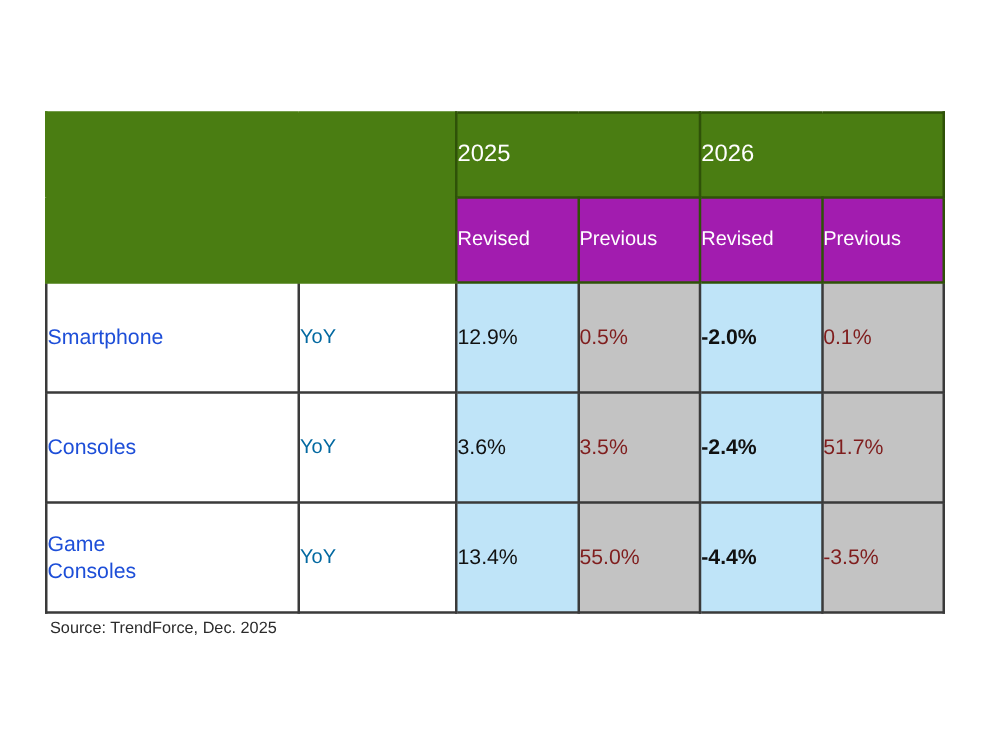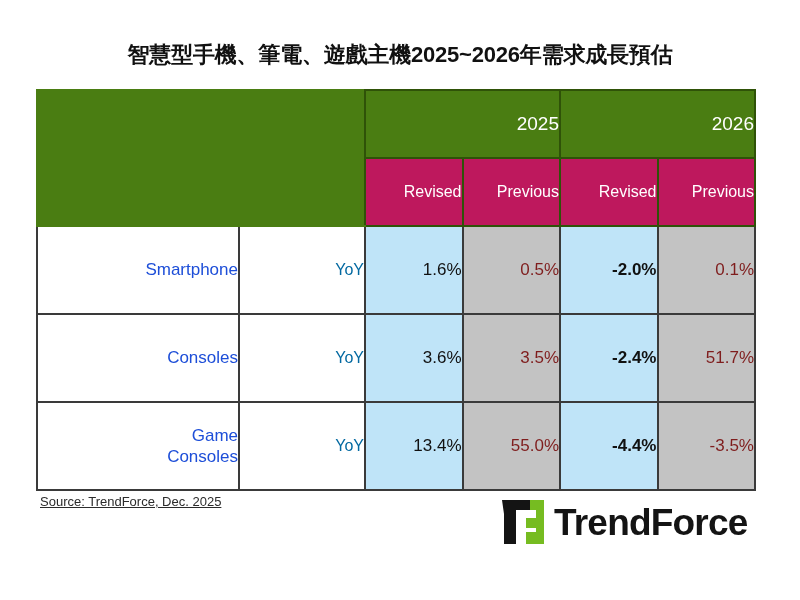--- a/index.html
+++ b/index.html
@@ -45,21 +45,21 @@
     width: 718px;
   }
   table.data {
     border-collapse: collapse;
     table-layout: fixed;
     width: 718px;
   }
   table.data td, table.data th {
     border: 2px solid #3a3a3a;
     padding: 0;
-    text-align: right;
+    text-align: left;
     vertical-align: middle;
     font-weight: normal;
   }
 
   
   col.c-name    { width: 202px; }
   col.c-metric  { width: 126px; }
   col.c-val     { width: 97.5px; }
 
   
@@ -70,21 +70,21 @@
   }
   .hd-year {
     background: #4a7d12;
     color: #ffffff;
     font-size: 19px;
     font-weight: bold;
     height: 66px;
     border-color: #2f5208 !important;
   }
   .hd-sub {
-    background: #be185d;
+    background: #a21caf;
     color: #ffffff;
     font-size: 16px;
     font-weight: bold;
     height: 66px;
     border-color: #2f5208 !important;
   }
 
   
   .cell-name {
     background: #ffffff;
@@ -114,21 +114,20 @@
   }
 
   
   .source {
     position: absolute;
     left: 40px;
     top: 494px;
     font-size: 13px;
     color: #2b2b2b;
     font-family: "Liberation Sans", sans-serif;
-    text-decoration: underline;
   }
 
   .logo {
     position: absolute;
     left: 500px;
     top: 498px;
     display: flex;
     align-items: center;
     gap: 8px;
   }
@@ -144,21 +143,20 @@
     letter-spacing: -0.8px;
     font-family: "Liberation Sans", sans-serif;
     line-height: 1;
   }
 </style>
 </head>
 <body>
 
 <div class="slide">
 
-  <div class="title">智慧型手機、筆電、遊戲主機2025~2026年需求成長預估</div>
 
   <div class="table-wrap">
     <table class="data">
       <colgroup>
         <col class="c-name">
           <col class="c-metric">
         <col class="c-val">
           <col class="c-val">
           <col class="c-val">
           <col class="c-val">
@@ -173,21 +171,21 @@
           <th class="hd-sub">Revised</th>
           <th class="hd-sub">Previous</th>
           <th class="hd-sub">Revised</th>
           <th class="hd-sub">Previous</th>
         </tr>
       </thead>
       <tbody>
         <tr>
           <td class="cell-name">Smartphone</td>
           <td class="cell-metric">YoY</td>
-          <td class="cell-blue">1.6%</td>
+          <td class="cell-blue">12.9%</td>
           <td class="cell-gray">0.5%</td>
           <td class="cell-blue emph">-2.0%</td>
           <td class="cell-gray">0.1%</td>
         </tr>
         <tr>
           <td class="cell-name">Consoles</td>
           <td class="cell-metric">YoY</td>
           <td class="cell-blue">3.6%</td>
           <td class="cell-gray">3.5%</td>
           <td class="cell-blue emph">-2.4%</td>
@@ -203,23 +201,14 @@
           <td class="cell-gray">55.0%</td>
           <td class="cell-blue emph">-4.4%</td>
           <td class="cell-gray">-3.5%</td>
         </tr>
       </tbody>
     </table>
   </div>
 
   <div class="source">Source: TrendForce, Dec. 2025</div>
 
-  <div class="logo">
-    <svg class="logo-mark" viewBox="0 0 46 48" aria-hidden="true">
-      <path d="M24 2 L44 2 L44 46 L26 46 L26 34 L36 34 L36 30 L26 30 L26 20 L36 20 L36 12 L24 12 Z" fill="#76bc21"></path>
-      <path d="M2 2 L30 2 L30 12 L16 12 L16 46 L4 46 L4 16 Z" fill="#141414"></path>
-      <path d="M26 20 L36 20 L36 30 L26 30 Z" fill="#76bc21"></path>
-      <path d="M24 12 L30 12 L30 2 L24 2 Z" fill="#141414"></path>
-    </svg>
-    <span class="logo-text">TrendForce</span>
-  </div>
 
 </div>
 
 </body></html>

